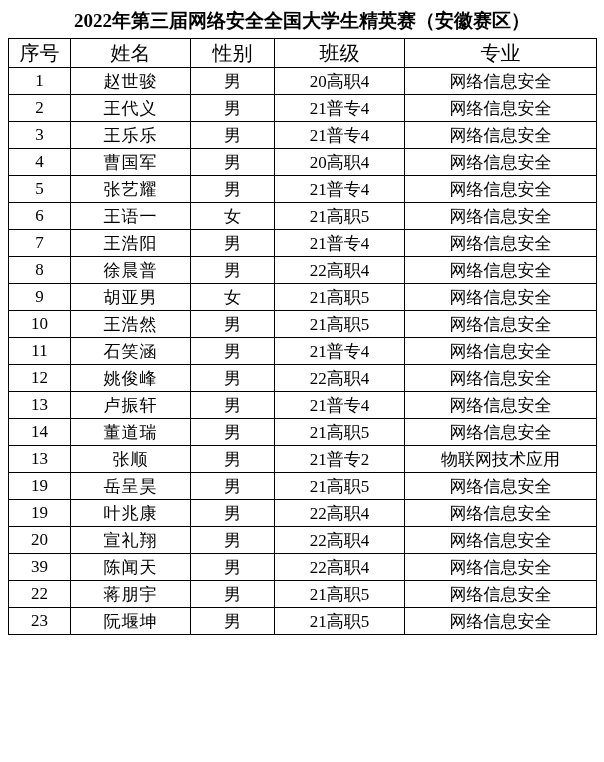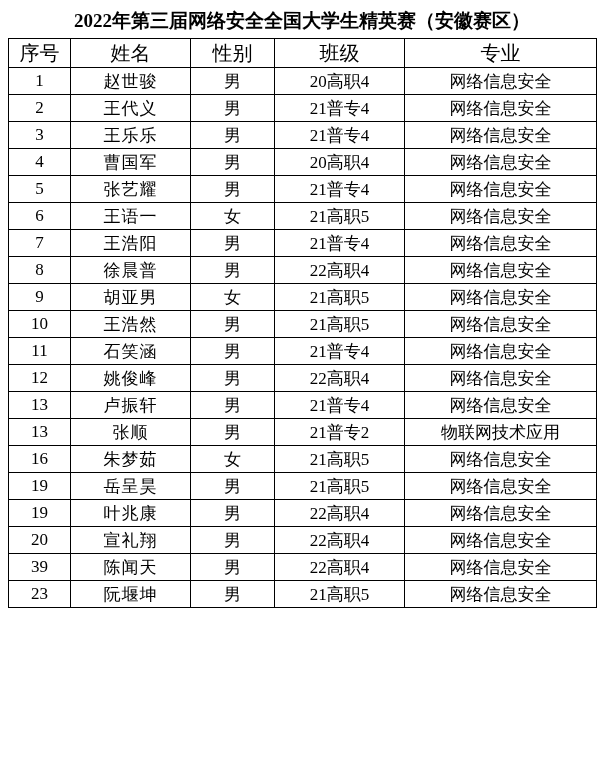--- a/index.html
+++ b/index.html
@@ -172,34 +172,34 @@
           <td>网络信息安全</td>
         </tr>
         <tr>
           <td>13</td>
           <td class="cell-name">卢振轩</td>
           <td>男</td>
           <td>21普专4</td>
           <td>网络信息安全</td>
         </tr>
         <tr>
+          <td>14</td>
+          <td class="cell-name">董道瑞</td>
+          <td>男</td>
+          <td>21高职5</td>
+          <td>网络信息安全</td>
+        </tr>
+        <tr>
           <td>13</td>
           <td class="cell-name">张顺</td>
           <td>男</td>
           <td>21普专2</td>
           <td>物联网技术应用</td>
         </tr>
         <tr>
-          <td>16</td>
-          <td class="cell-name">朱梦茹</td>
-          <td>女</td>
-          <td>21高职5</td>
-          <td>网络信息安全</td>
-        </tr>
-        <tr>
           <td>19</td>
           <td class="cell-name">岳呈昊</td>
           <td>男</td>
           <td>21高职5</td>
           <td>网络信息安全</td>
         </tr>
         <tr>
           <td>19</td>
           <td class="cell-name">叶兆康</td>
           <td>男</td>
@@ -211,20 +211,27 @@
           <td class="cell-name">宣礼翔</td>
           <td>男</td>
           <td>22高职4</td>
           <td>网络信息安全</td>
         </tr>
         <tr>
           <td>39</td>
           <td class="cell-name">陈闻天</td>
           <td>男</td>
           <td>22高职4</td>
+          <td>网络信息安全</td>
+        </tr>
+        <tr>
+          <td>22</td>
+          <td class="cell-name">蒋朋宇</td>
+          <td>男</td>
+          <td>21高职5</td>
           <td>网络信息安全</td>
         </tr>
         <tr>
           <td>23</td>
           <td class="cell-name">阮堰坤</td>
           <td>男</td>
           <td>21高职5</td>
           <td>网络信息安全</td>
         </tr>
       </tbody>

